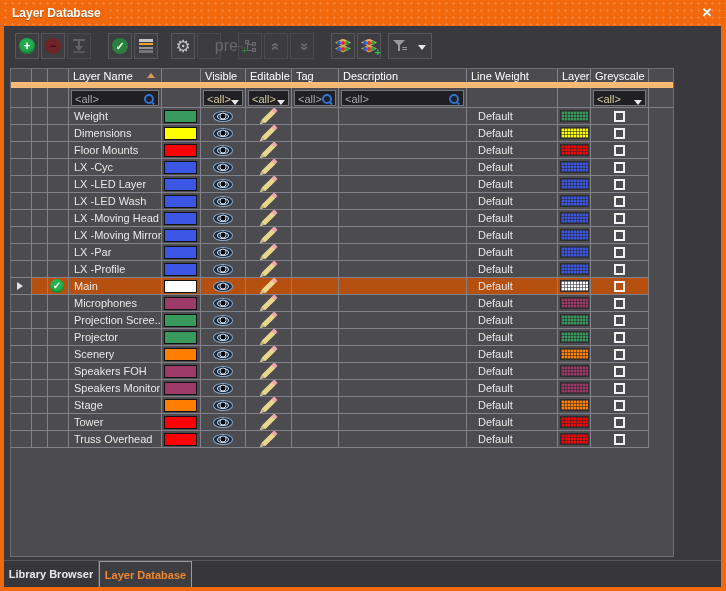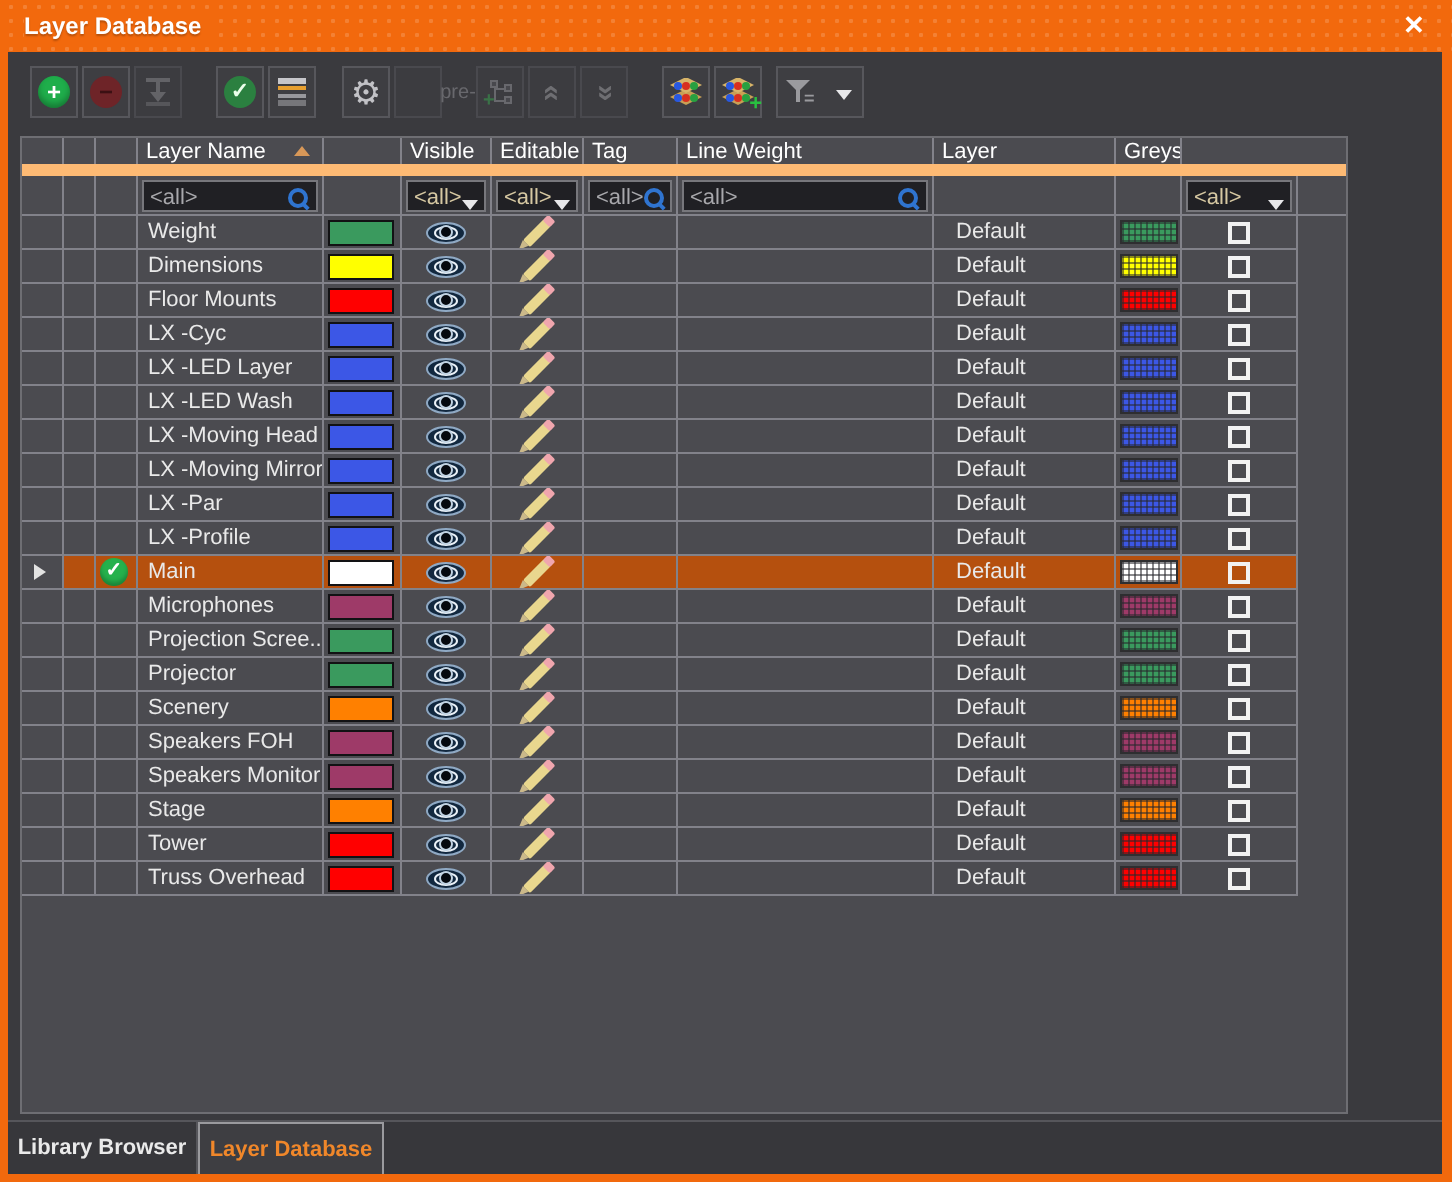--- a/index.html
+++ b/index.html
@@ -49,21 +49,21 @@
   .icon-import .b1{top:1px;} .icon-import .b2{top:13px; background:#6d6d72;}
   .icon-import .shaft { position:absolute; left:6px; top:3px; width:2px; height:6px; background:#85858a; }
   .icon-import .head { position:absolute; left:3px; top:8px; width:0; height:0;
      border-left:4px solid transparent; border-right:4px solid transparent; border-top:5px solid #85858a; }
 
   .icon-layers { width:14px; height:14px; display:flex; flex-direction:column; justify-content:space-between; }
   .icon-layers div { height:2.5px; }
   .lay1{background:#c6c6ca;} .lay2{background:#e8a030;} .lay3{background:#98989c;} .lay4{background:#76767a;}
 
   .gear { color:#c2c2c6; font-size:17px; line-height:1; }
-  .prelabel { color:#8f8f94; font-size:10px;margin-left:40px; }
+  .prelabel { color:#8f8f94; font-size:16px;margin-left:40px; }
 
   .icon-tree { position:relative; width:15px; height:15px; }
   .icon-tree .sq { position:absolute; width:4px; height:4px; background:#55555a; border:1px solid #8f8f94; }
   .icon-tree .s1{left:2px; top:1px;} .icon-tree .s2{left:9px; top:3px;} .icon-tree .s3{left:9px; top:9px;}
   .icon-tree .vln{position:absolute; left:4px; top:5px; width:1px; height:7px; background:#8f8f94;}
   .icon-tree .h1{position:absolute; left:4px; top:5px; width:5px; height:1px; background:#8f8f94;}
   .icon-tree .h2{position:absolute; left:4px; top:11px; width:5px; height:1px; background:#8f8f94;}
   .icon-tree .plus{position:absolute; left:-1px; top:6px; color:#3aa050; font-size:10px; font-weight:bold;}
 
   .chev { color:#9a9a9e; font-size:15px; font-weight:bold; line-height:1; }
@@ -272,20 +272,21 @@
         <div></div>
         <div></div>
         <div>
           <span>Layer Name</span>
           <span class="sortarrow"></span>
         </div>
         <div></div>
         <div>Visible</div>
         <div>Editable</div>
         <div>Tag</div>
+        <div>Description</div>
         <div>Line Weight</div>
         <div>Layer</div>
         <div>Greyscale</div>
         <div class="filler"></div>
       </div>
 
       <div class="trow frow">
         <div></div>
         <div></div>
         <div></div>

